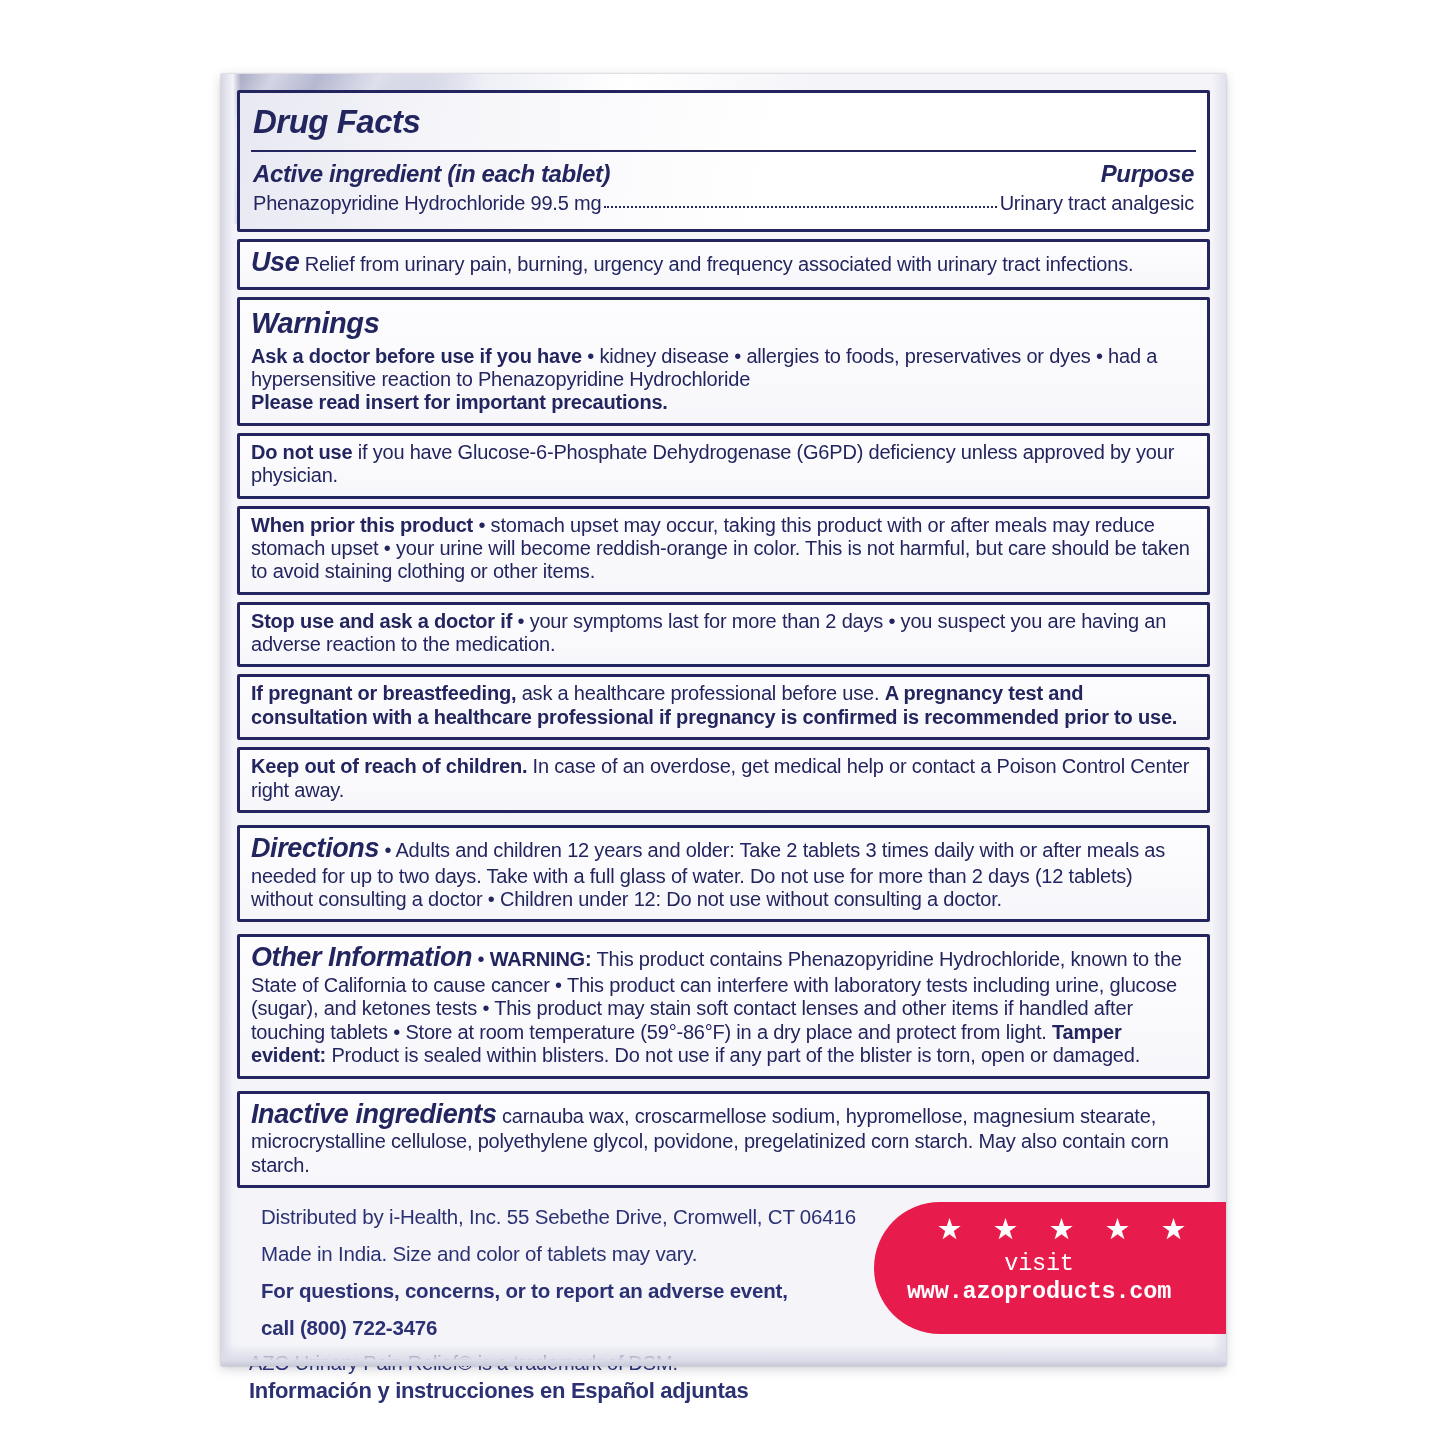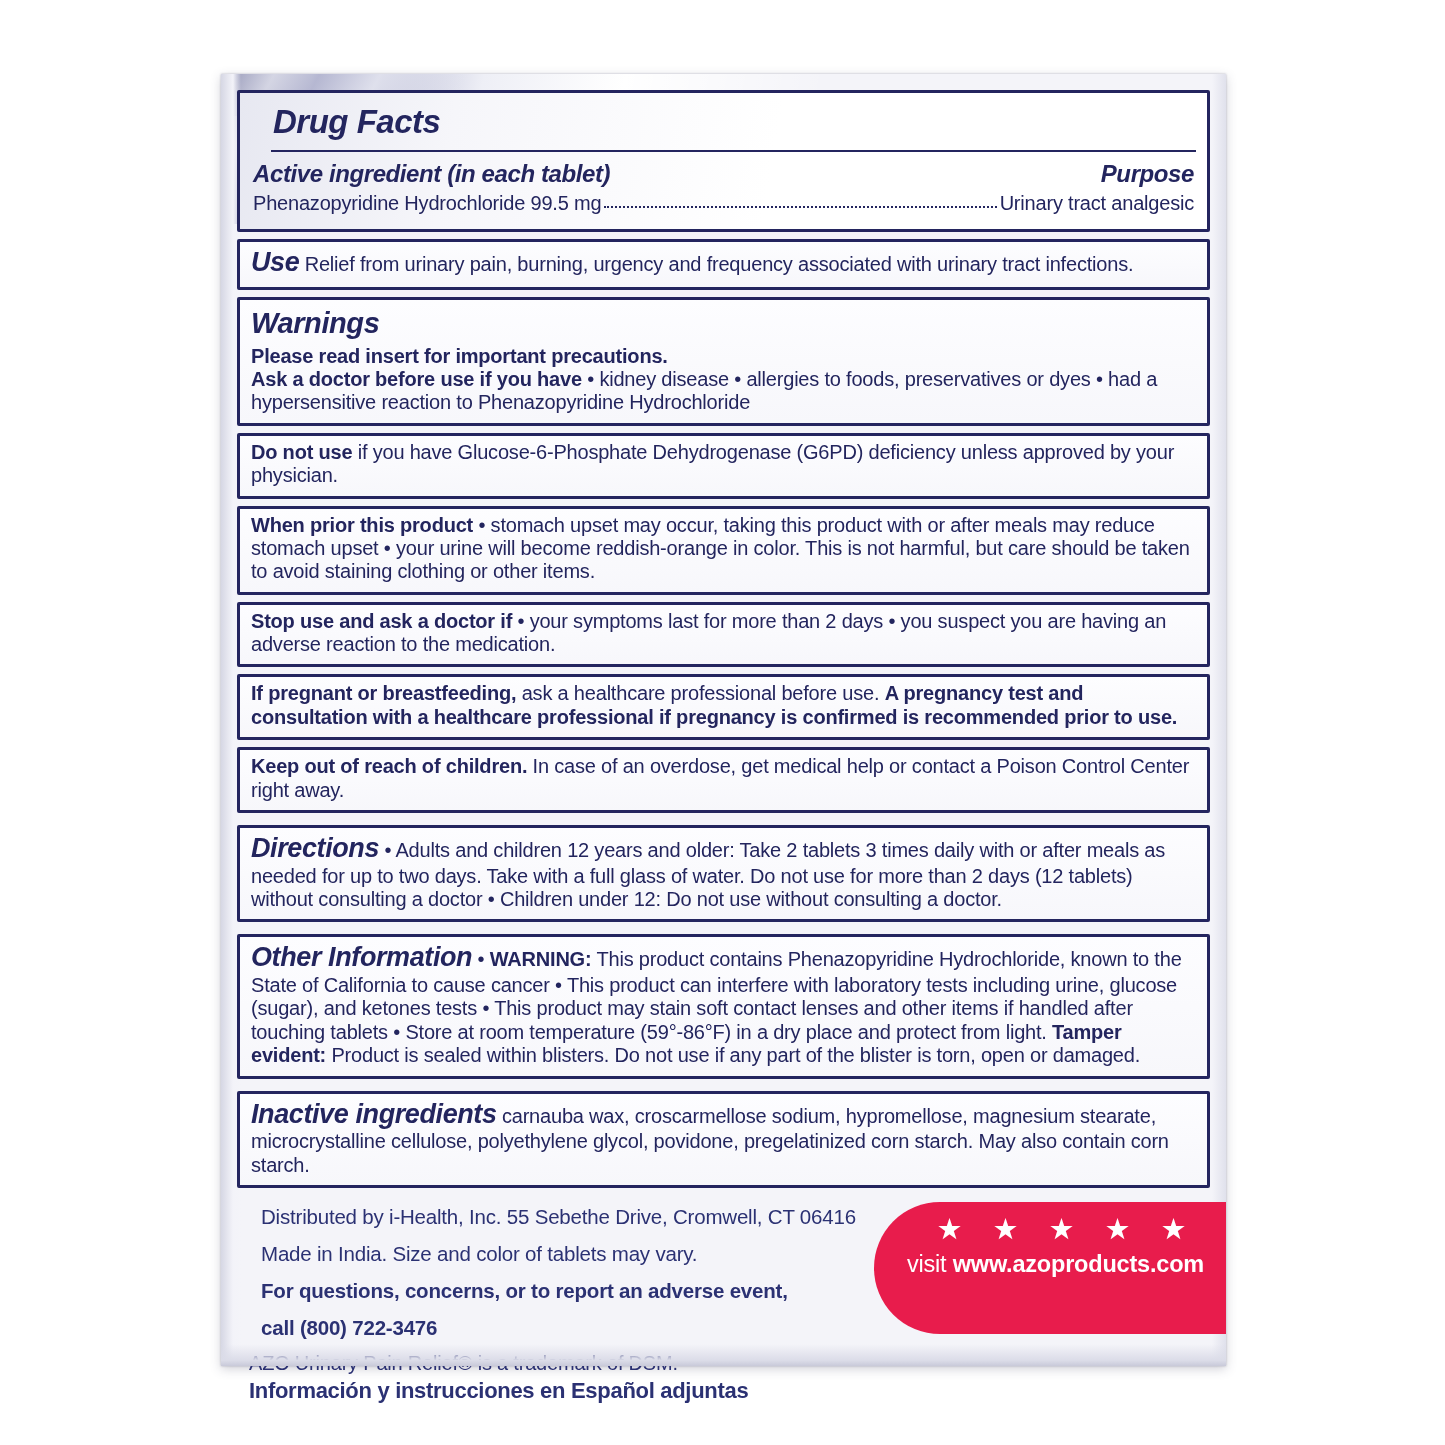--- a/index.html
+++ b/index.html
@@ -37,21 +37,21 @@
   .sec{
     border:3px solid #24255f;border-radius:2px;
     background:linear-gradient(180deg,#fdfdff,#f7f7fb);
     padding:5px 11px 8px 11px;margin-bottom:7px;
     font-size:20px;line-height:1.17;letter-spacing:-0.2px;color:#23255e;
   }
   .sec.gap{margin-top:12px;}
   .titlebox{background:linear-gradient(100deg,#e7e8f1 0%,#f6f6fa 22%,#ffffff 55%);padding-top:8px;}
   .df-title{
     font-style:italic;font-weight:bold;font-size:33px;letter-spacing:-0.5px;
-    border-bottom:2px solid #24255f;padding:2px 2px 8px 2px;margin-bottom:8px;margin-left:20px;
+    border-bottom:2px solid #24255f;padding:2px 2px 8px 2px;margin-bottom:8px;
   }
   .ai-row{display:flex;justify-content:space-between;align-items:baseline;padding:0 2px;}
   .h2{font-style:italic;font-weight:bold;font-size:24px;letter-spacing:-0.4px;}
   .leader-row{display:flex;align-items:flex-start;padding:4px 2px 6px 2px;}
   .leader-dots{flex:1;border-bottom:2px dotted #23255e;margin:0 3px 4px 3px;height:14px;}
   .h-inline{font-style:italic;font-weight:bold;font-size:27px;letter-spacing:-0.4px;text-align:right;}
   .h-block{font-style:italic;font-weight:bold;font-size:29px;letter-spacing:-0.4px;display:block;margin:2px 0 4px 0;}
   .b{font-weight:bold;}
   p.t{margin:0;}
   .footer{position:relative;margin:16px 0 0 12px;color:#2b3173;}
@@ -59,21 +59,21 @@
   .f-line{margin:12px;font-size:20.5px;line-height:1.22;letter-spacing:-0.2px;max-width:640px;}
   .f-bold{font-weight:bold;}
   .badge{
     position:absolute;top:-2px;right:0;width:352px;height:132px;
     background:#e81c4c;border-radius:70px 0 0 70px;color:#ffffff;
   }
   .stars{
     display:block;text-align:center;padding-left:34px;margin-top:12px;
     font-size:29px;letter-spacing:11px;line-height:1.1;
   }
-  .badge-line{display:block;text-align:right;padding-right:22px;font-size:23.5px;line-height:1.22;letter-spacing:-0.2px;}
+  .badge-line{display:block;text-align:center;padding-right:22px;font-size:23.5px;line-height:1.22;letter-spacing:-0.2px;font-family:Liberation Mono, monospace;}
   .badge-line:nth-of-type(2){margin-top:4px;}
   .trademark{margin:10px 0 0 0;font-size:20px;letter-spacing:-0.2px;}
   .spanish{margin:3px 0 0 0;font-size:22px;font-weight:bold;letter-spacing:-0.3px;}
 </style>
 </head>
 <body>
 
 <div class="package">
   <div class="sheen-top"></div>
   <div class="sheen-corner"></div>
@@ -94,22 +94,22 @@
         <span>Urinary tract analgesic</span>
       </div>
     </div>
 
     <div class="sec">
       <p class="t"><span class="h-inline">Use</span><span> Relief from urinary pain, burning, urgency and frequency associated with urinary tract infections.</span></p>
     </div>
 
     <div class="sec">
       <span class="h-block">Warnings</span>
+      <p class="t"><span class="b">Ask a doctor before use if you have</span><span> • kidney disease • allergies to foods, preservatives or dyes • had a hypersensitive reaction to Phenazopyridine Hydrochloride</span></p>
       <p class="t b">Please read insert for important precautions.</p>
-      <p class="t"><span class="b">Ask a doctor before use if you have</span><span> • kidney disease • allergies to foods, preservatives or dyes • had a hypersensitive reaction to Phenazopyridine Hydrochloride</span></p>
     </div>
 
     <div class="sec">
       <p class="t"><span class="b">Do not use</span><span> if you have Glucose-6-Phosphate Dehydrogenase (G6PD) deficiency unless approved by your physician.</span></p>
     </div>
 
     <div class="sec">
       <p class="t"><span class="b">When prior this product</span><span> • stomach upset may occur, taking this product with or after meals may reduce stomach upset • your urine will become reddish-orange in color. This is not harmful, but care should be taken to avoid staining clothing or other items.</span></p>
     </div>
 

